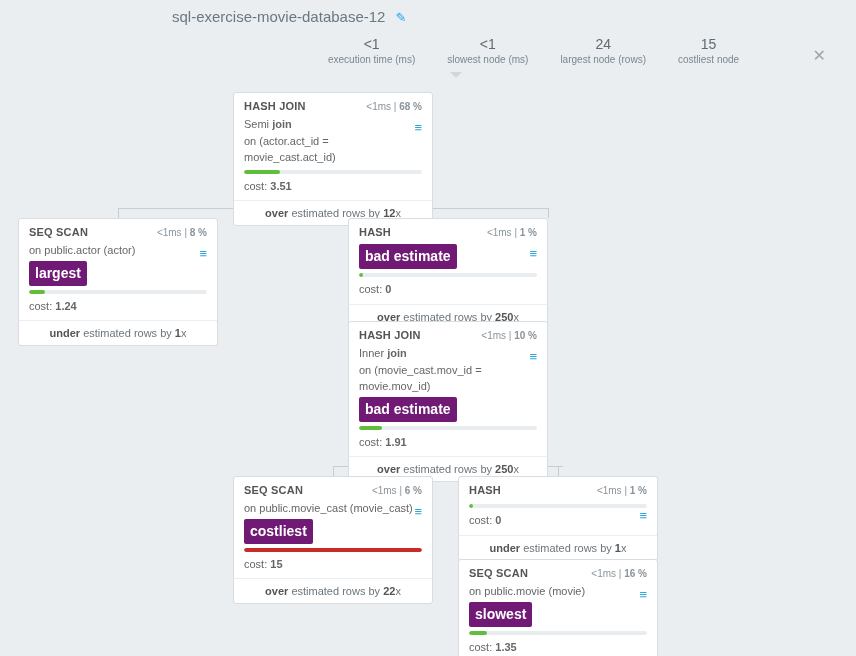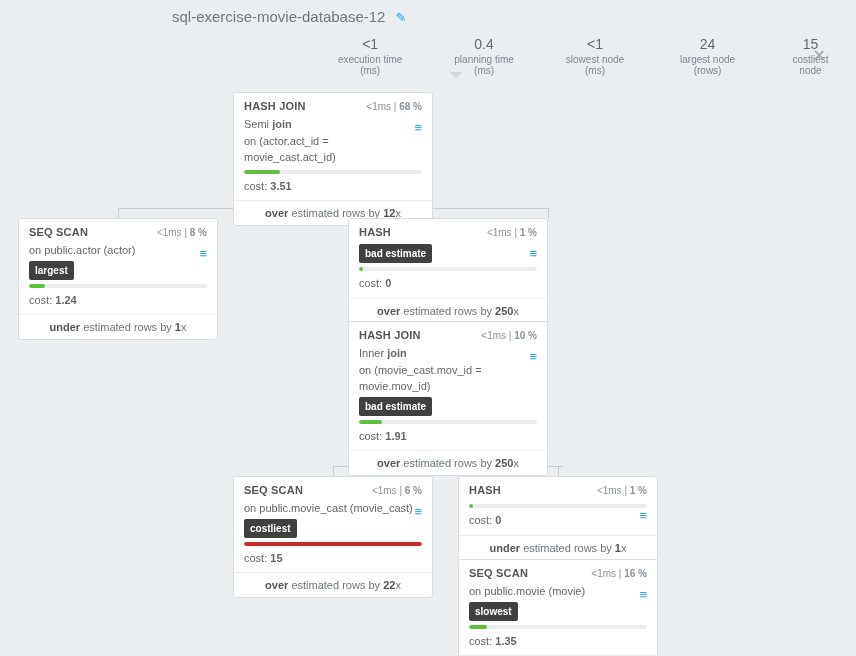--- a/index.html
+++ b/index.html
@@ -72,23 +72,23 @@
   .node .body { padding: 0 10px 6px; line-height: 1.5; position: relative; }
   .node .db {
     position: absolute;
     right: 10px;
     top: 2px;
     color: #2aa9e0;
     font-size: 13px;
   }
   .badge {
     display: inline-block;
-    background: #404040;
+    background: #701a75;
     color: #fff;
-    font-size: 10px;
+    font-size: 14px;
     font-weight: 700;
     padding: 2px 6px;
     border-radius: 2px;
     margin-top: 2px;
   }
   .bar {
     height: 4px;
     background: #e8eceef0;
     border-radius: 2px;
     margin: 4px 0 4px;
@@ -119,24 +119,20 @@
   <span>sql-exercise-movie-database-12</span>
   <span class="edit-icon">✎</span>
 </div>
 
 <div class="stats">
   <div class="stat">
     <div class="val">&lt;1</div>
     <div class="lbl">execution time (ms)</div>
   </div>
   <div class="stat">
-    <div class="val">0.4</div>
-    <div class="lbl">planning time (ms)</div>
-  </div>
-  <div class="stat">
     <div class="val">&lt;1</div>
     <div class="lbl">slowest node (ms)</div>
   </div>
   <div class="stat">
     <div class="val">24</div>
     <div class="lbl">largest node (rows)</div>
   </div>
   <div class="stat">
     <div class="val">15</div>
     <div class="lbl">costliest node</div>

